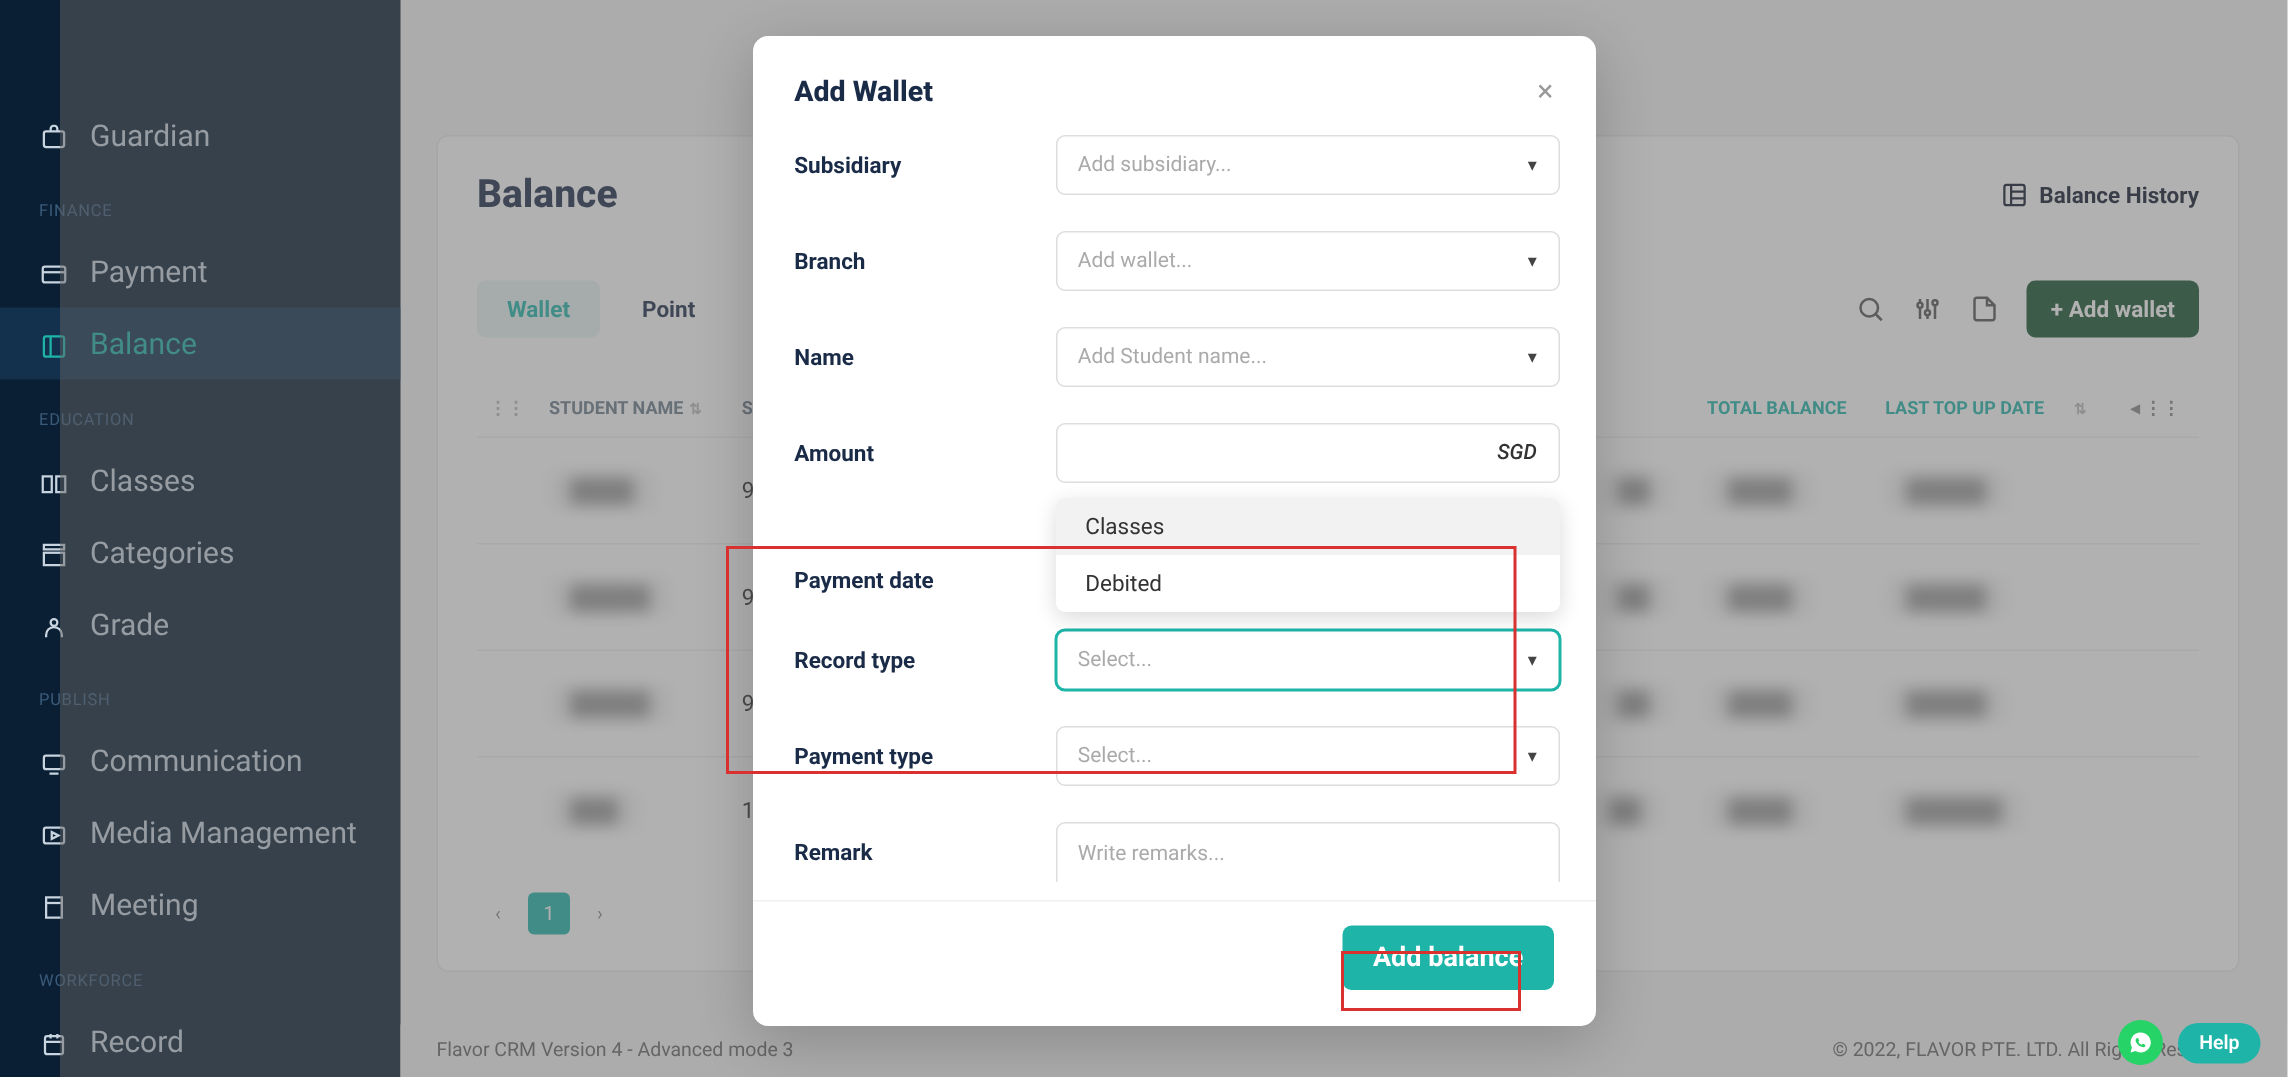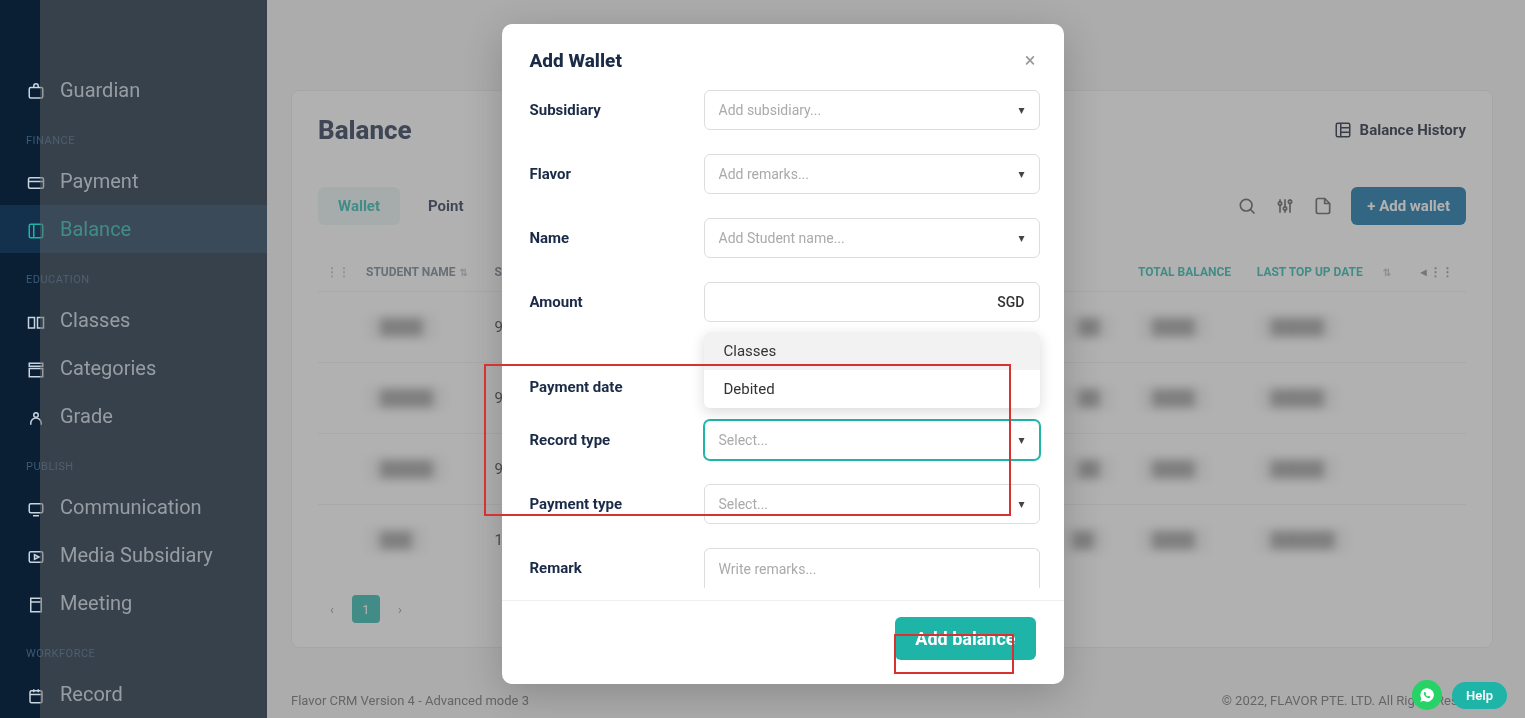--- a/index.html
+++ b/index.html
@@ -36,21 +36,21 @@
 .card-head { display: flex; align-items: center; justify-content: space-between; }
 .page-title { font-size: 26px; font-weight: 800; color: #1a2b48; }
 .history-link { color: #0f172a; font-weight: 700; display: flex; align-items: center; gap: 8px; font-size: 15px; }
 
 .tabs-row { display: flex; align-items: center; margin-top: 42px; justify-content: space-between; }
 .tabs { display: flex; gap: 8px; }
 .tab { padding: 10px 20px; border-radius: 6px; font-weight: 700; color: #1a2b48; cursor: pointer; font-size: 15px; }
 .tab.active { background: #e6f4f3; color: #1eb4a8; }
 .tab-actions { display: flex; align-items: center; gap: 18px; }
 .toolbar-icon { width: 20px; height: 20px; color: #555; }
-.add-wallet-btn { background: #0369a1; color: #fff; border: none; border-radius: 6px; padding: 10px 16px; font-weight: 700; font-size: 15px; cursor: pointer; }
+.add-wallet-btn { background: #14532d; color: #fff; border: none; border-radius: 6px; padding: 10px 16px; font-weight: 700; font-size: 15px; cursor: pointer; }
 
 
 table.data { width: 100%; border-collapse: collapse; margin-top: 28px; }
 table.data th { text-align: left; font-size: 12px; color: #6a7a8a; font-weight: 700; padding: 12px 8px; }
 table.data th.special { color: #1eb4a8; }
 table.data td { padding: 22px 8px; border-top: 1px solid #eee; font-size: 15px; color: #333; }
 .blur { filter: blur(5px); color: #999; background: #f2f2f2; border-radius: 4px; display: inline-block; padding: 4px 14px; }
 .sort-ico { font-size: 10px; color: #bbb; margin-left: 4px; }
 
 .pager { display: flex; gap: 6px; margin-top: 20px; align-items: center; }
@@ -68,21 +68,21 @@
 .modal-body { padding: 0 24px 0 28px; max-height: 520px; overflow-y: auto; position: relative; }
 .modal-body::-webkit-scrollbar { width: 16px; }
 .modal-body::-webkit-scrollbar-track { background: #f0f0f0; }
 .modal-body::-webkit-scrollbar-thumb { background: #ccc; }
 .form-row { display: flex; align-items: center; margin-bottom: 24px; position: relative; }
 .form-label { width: 174px; font-size: 15px; font-weight: 700; color: #1a2b48; }
 .form-input { flex: 1; height: 40px; border: 1px solid #ddd; border-radius: 6px; padding: 0 14px; font-size: 14px; color: #333; display: flex; align-items: center; justify-content: space-between; background: #fff; }
 .form-input.focused { border-color: #1eb4a8; box-shadow: 0 0 0 1px #1eb4a8; }
 .form-input .placeholder { color: #aaa; }
 .form-input .chev { color: #444; font-size: 12px; }
-.form-input .suffix { color: #333; font-weight: 500; margin-left: auto; }
+.form-input .suffix { color: #333; font-weight: 500; margin-left: auto; font-style: italic; }
 .dropdown-list { position: absolute; left: 174px; right: 0; top: -88px; background: #fff; border-radius: 6px; box-shadow: 0 4px 14px rgba(0,0,0,0.15); z-index: 5; overflow: hidden; }
 .dropdown-item { padding: 10px 20px; font-size: 15px; color: #333; cursor: pointer; }
 .dropdown-item.hover { background: #f2f2f2; }
 
 .highlight-red { position: absolute; border: 2px solid #d93030; pointer-events: none; z-index: 30; }
 .hl1 { left: 484px; top: 364px; width: 527px; height: 152px; }
 .hl2 { left: 894px; top: 634px; width: 120px; height: 40px; }
 
 .modal-foot { padding: 16px 28px 24px; display: flex; justify-content: flex-end; border-top: 1px solid #f0f0f0; margin-top: 4px; }
 .add-balance-btn { background: #1eb4a8; color: #fff; border: none; border-radius: 6px; padding: 11px 20px; font-weight: 700; font-size: 18px; cursor: pointer; }
@@ -151,21 +151,21 @@
             <rect x="3" y="5" width="18" height="12" rx="2"></rect>
             <path d="M8 21h8"></path>
           </svg></span>
       <span>Communication</span>
     </div>
     <div class="side-item">
       <span class="side-icon"><svg viewBox="0 0 24 24" fill="none" stroke="currentColor" stroke-width="2">
             <rect x="3" y="5" width="18" height="14" rx="2"></rect>
             <polygon points="10 9 16 12 10 15"></polygon>
           </svg></span>
-      <span>Media Subsidiary</span>
+      <span>Media Management</span>
     </div>
     <div class="side-item">
       <span class="side-icon"><svg viewBox="0 0 24 24" fill="none" stroke="currentColor" stroke-width="2">
             <rect x="5" y="3" width="14" height="18"></rect>
             <line x1="5" y1="8" x2="19" y2="8"></line>
           </svg></span>
       <span>Meeting</span>
     </div>
 
     <div class="side-section-title">WORKFORCE</div>
@@ -299,23 +299,23 @@
       </div>
       <div class="modal-body">
         <div class="form-row">
           <div class="form-label">Subsidiary</div>
           <div class="form-input">
             <span class="placeholder">Add subsidiary...</span>
             <span class="chev">▾</span>
           </div>
         </div>
         <div class="form-row">
-          <div class="form-label">Flavor</div>
-          <div class="form-input">
-            <span class="placeholder">Add remarks...</span>
+          <div class="form-label">Branch</div>
+          <div class="form-input">
+            <span class="placeholder">Add wallet...</span>
             <span class="chev">▾</span>
           </div>
         </div>
         <div class="form-row">
           <div class="form-label">Name</div>
           <div class="form-input">
             <span class="placeholder">Add Student name...</span>
             <span class="chev">▾</span>
           </div>
         </div>

